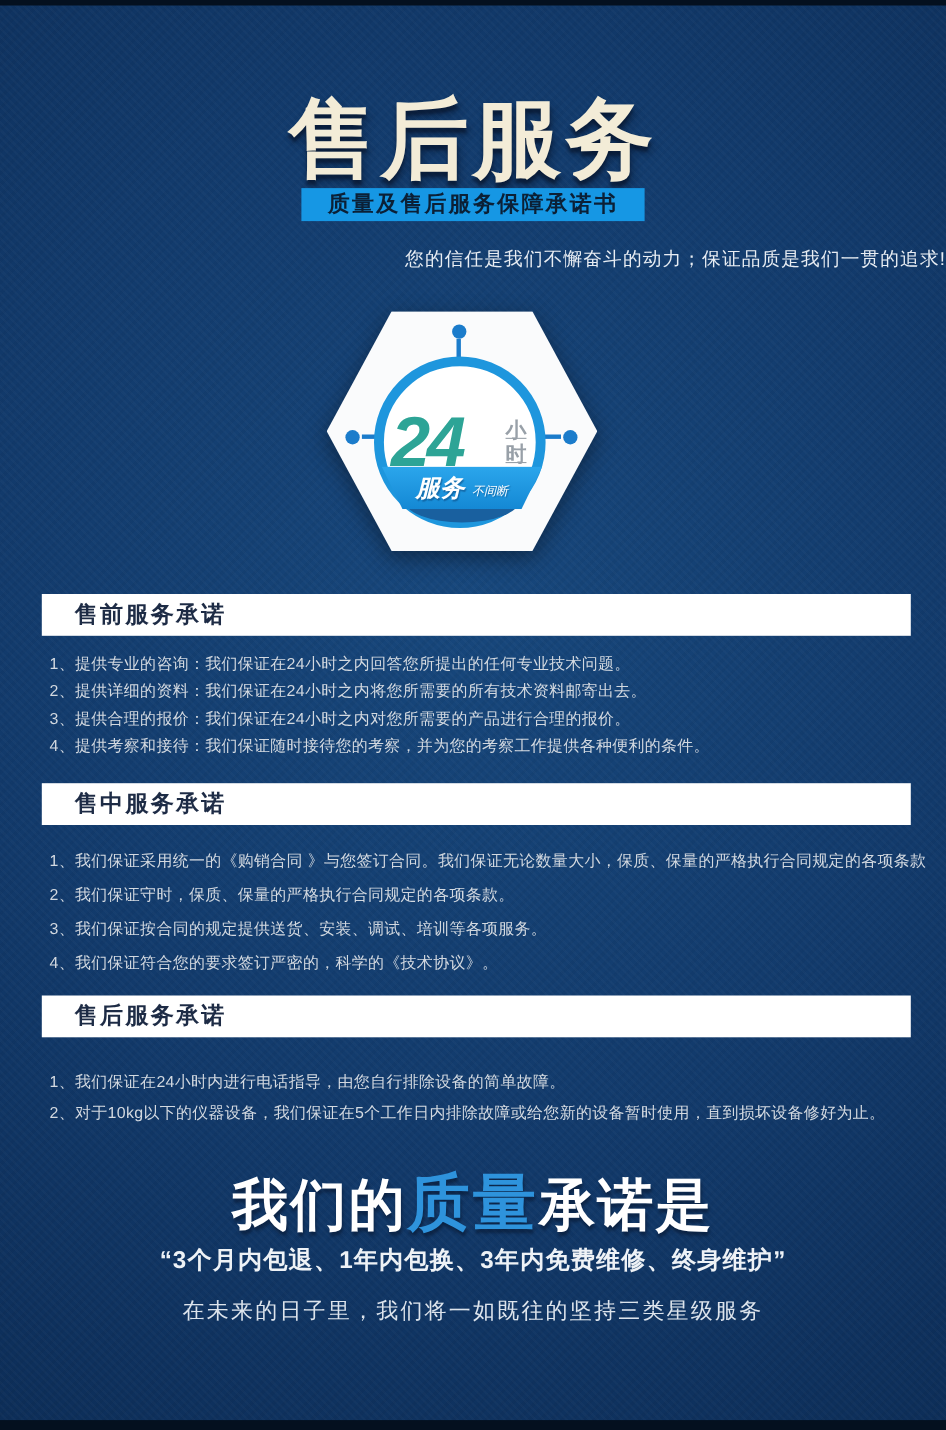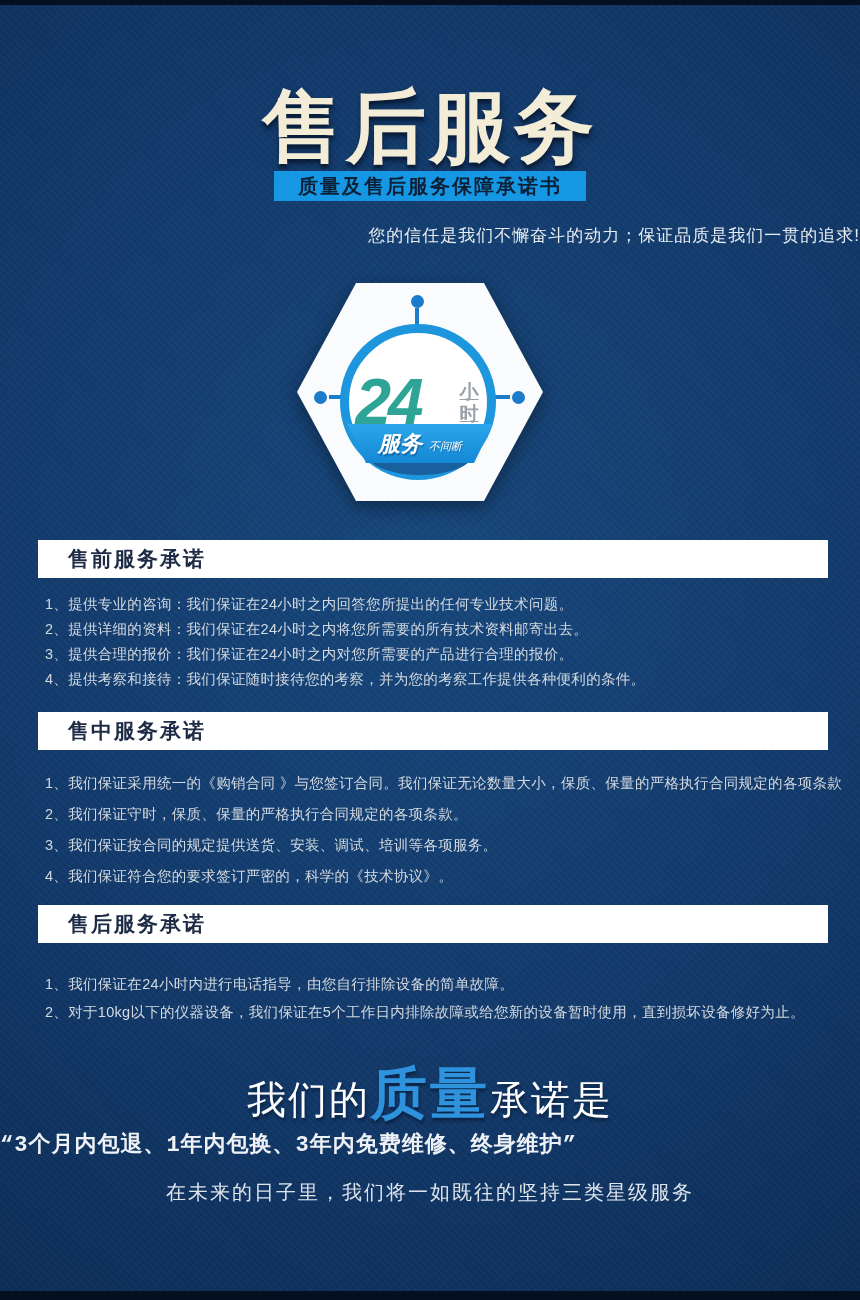--- a/index.html
+++ b/index.html
@@ -76,24 +76,24 @@
   .list{position:absolute;left:45px;color:#d3d9e0;font-size:14.5px;letter-spacing:.3px;
         white-space:nowrap;}
   .list p{margin:0;}
   .list.s1{top:592px;} .list.s1 p{line-height:25px;}
   .list.s2{top:768px;} .list.s2 p{line-height:31px;}
   .list.s3{top:970px;} .list.s3 p{line-height:28px;}
 
   
   .footer-title{position:absolute;top:1056px;left:0;width:100%;text-align:center;margin:0;
                 text-shadow:1px 3px 3px rgba(5,15,35,.5);}
-  .ft-white{font-size:39px;font-weight:400;color:#ffffff;letter-spacing:2px;}
+  .ft-white{font-size:51px;font-weight:700;color:#ffffff;letter-spacing:2px;}
   .ft-blue{font-size:57px;font-weight:900;color:#2e93dc;letter-spacing:3px;}
-  .footer-quote{position:absolute;top:1131px;left:0;width:100%;margin:0;
-                font-size:22px;font-weight:bold;color:#eef2f6;letter-spacing:1px;line-height:30px;font-family:Liberation Mono, monospace;}
+  .footer-quote{position:absolute;top:1131px;left:0;width:100%;margin:0;text-align:center;
+                font-size:22px;font-weight:bold;color:#eef2f6;letter-spacing:1px;line-height:30px;}
   .footer-closing{position:absolute;top:1178px;left:0;width:100%;margin:0;text-align:center;
                   font-size:20px;color:#dde4ec;letter-spacing:2px;line-height:28px;}
 </style>
 </head>
 <body>
 
 <div class="page">
   <div class="edge-strip top"></div>
   <div class="edge-strip bottom"></div>
 

